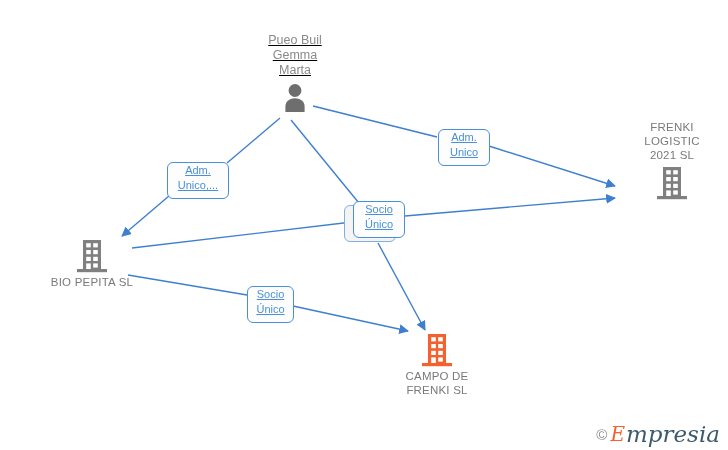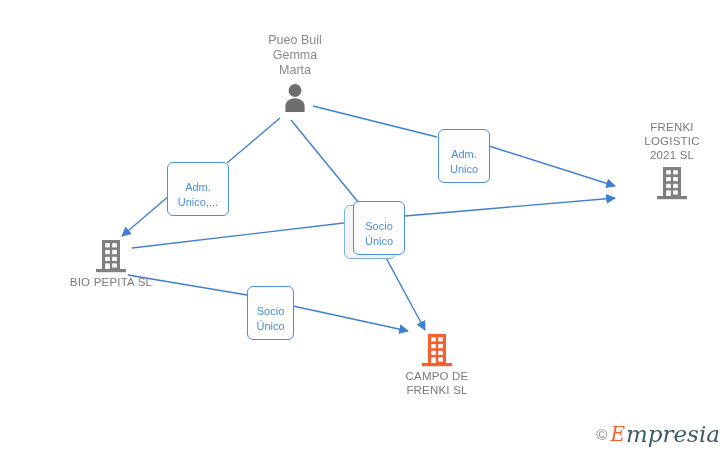--- a/index.html
+++ b/index.html
@@ -31,24 +31,25 @@
   .company-label.below{margin-top:2px;}
 
   
   .edge-label{
     position:absolute;
     border:1.3px solid #4a90d9;
     border-radius:6px;
     background:#fdfdfd;
     color:#4a90d9;
     font-size:11px;line-height:15px;
-    padding:17px 8px 5px;
+    padding:0 8px 5px;
     text-align:center;
     white-space:pre-line;
     box-sizing:border-box;
+    text-decoration:underline;
   }
   .edge-label.ghost{
     background:#f4f4f4;
     border-color:#7fb0e0;
     color:#9ec4e8;
   }
 
   
   .watermark{
     position:absolute;right:8px;bottom:6px;
@@ -87,21 +88,21 @@
     <line x1="291" y1="120" x2="363" y2="208" stroke="#3f7fcf" stroke-width="1.4"></line>
     <line x1="378" y1="243" x2="425" y2="330" stroke="#3f7fcf" stroke-width="1.4" marker-end="url(#arrow)"></line>
 
     <line x1="132" y1="248" x2="352" y2="222" stroke="#3f7fcf" stroke-width="1.4"></line>
     <line x1="405" y1="216" x2="615" y2="198" stroke="#3f7fcf" stroke-width="1.4" marker-end="url(#arrow)"></line>
 
     <line x1="128" y1="275" x2="247" y2="295" stroke="#3f7fcf" stroke-width="1.4"></line>
     <line x1="293" y1="306" x2="408" y2="331" stroke="#3f7fcf" stroke-width="1.4" marker-end="url(#arrow)"></line>
   </svg>
 
-  <div class="node" style="left:235px;top:33px;width:120px;">
+  <div class="node" style="left:235px;top:33px;width:120px;text-decoration:underline;">
     <div class="person-label">Pueo Buil
 Gemma
 Marta</div>
     <svg class="person-icon" width="30" height="30" viewBox="0 0 30 30" xmlns="http://www.w3.org/2000/svg">
       <circle cx="15" cy="8.5" r="6.4" fill="#6e6e6e"></circle>
       <path d="M15 16.2c-6.1 0-9.6 3.6-9.6 8.3V30h19.2v-5.5c0-4.7-3.5-8.3-9.6-8.3z" fill="#6e6e6e"></path>
     </svg>
   </div>
 
   <div class="node" style="left:612px;top:120px;width:120px;">
@@ -115,21 +116,21 @@
       <rect x="17.2" y="4.2" width="4.6" height="4.2" fill="#ffffff"></rect>
       <rect x="10.2" y="11" width="4.6" height="4.2" fill="#ffffff"></rect>
       <rect x="17.2" y="11" width="4.6" height="4.2" fill="#ffffff"></rect>
       <rect x="10.2" y="17.8" width="4.6" height="4.2" fill="#ffffff"></rect>
       <rect x="17.2" y="17.8" width="4.6" height="4.2" fill="#ffffff"></rect>
       <rect x="10.2" y="24.4" width="4.6" height="5.6" fill="#ffffff"></rect>
       <rect x="17.2" y="24.4" width="4.6" height="4.2" fill="#ffffff"></rect>
     </svg>
   </div>
 
-  <div class="node" style="left:51px;top:239px;width:120px;">
+  <div class="node" style="left:32px;top:239px;width:120px;">
     <svg style="display:block;margin:0 auto;" width="32" height="34" viewBox="0 0 32 34" xmlns="http://www.w3.org/2000/svg">
       <rect x="7" y="1" width="18" height="29" fill="#808080"></rect>
       <rect x="1" y="30" width="30" height="3.2" fill="#808080"></rect>
       <rect x="10.2" y="4.2" width="4.6" height="4.2" fill="#ffffff"></rect>
       <rect x="17.2" y="4.2" width="4.6" height="4.2" fill="#ffffff"></rect>
       <rect x="10.2" y="11" width="4.6" height="4.2" fill="#ffffff"></rect>
       <rect x="17.2" y="11" width="4.6" height="4.2" fill="#ffffff"></rect>
       <rect x="10.2" y="17.8" width="4.6" height="4.2" fill="#ffffff"></rect>
       <rect x="17.2" y="17.8" width="4.6" height="4.2" fill="#ffffff"></rect>
       <rect x="10.2" y="24.4" width="4.6" height="5.6" fill="#ffffff"></rect>

